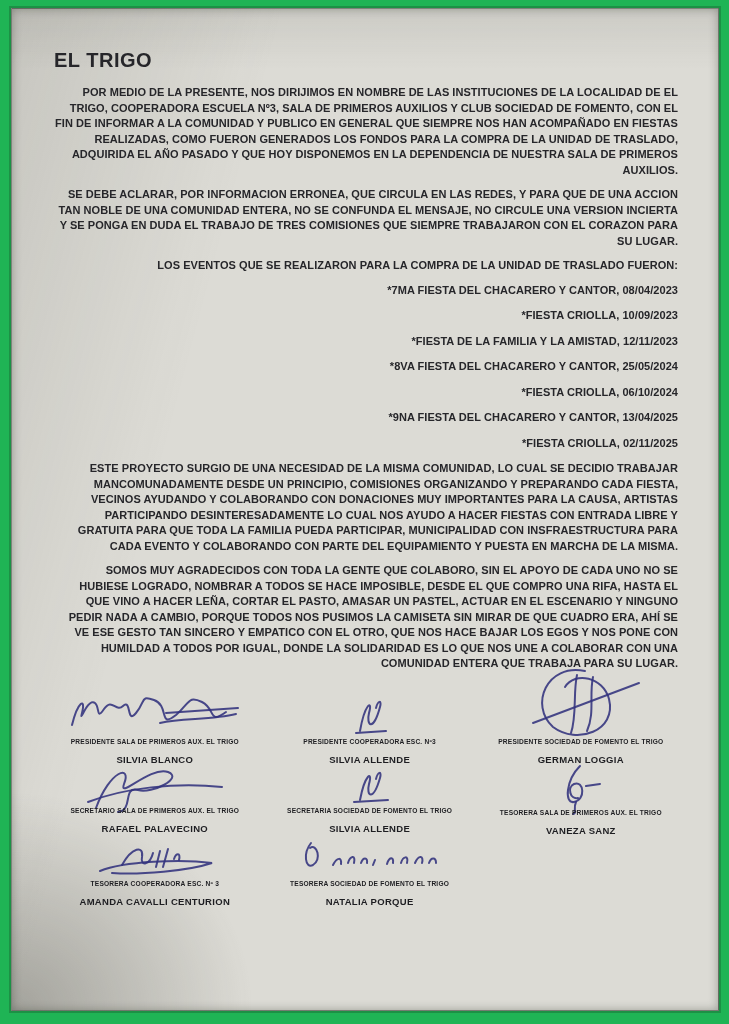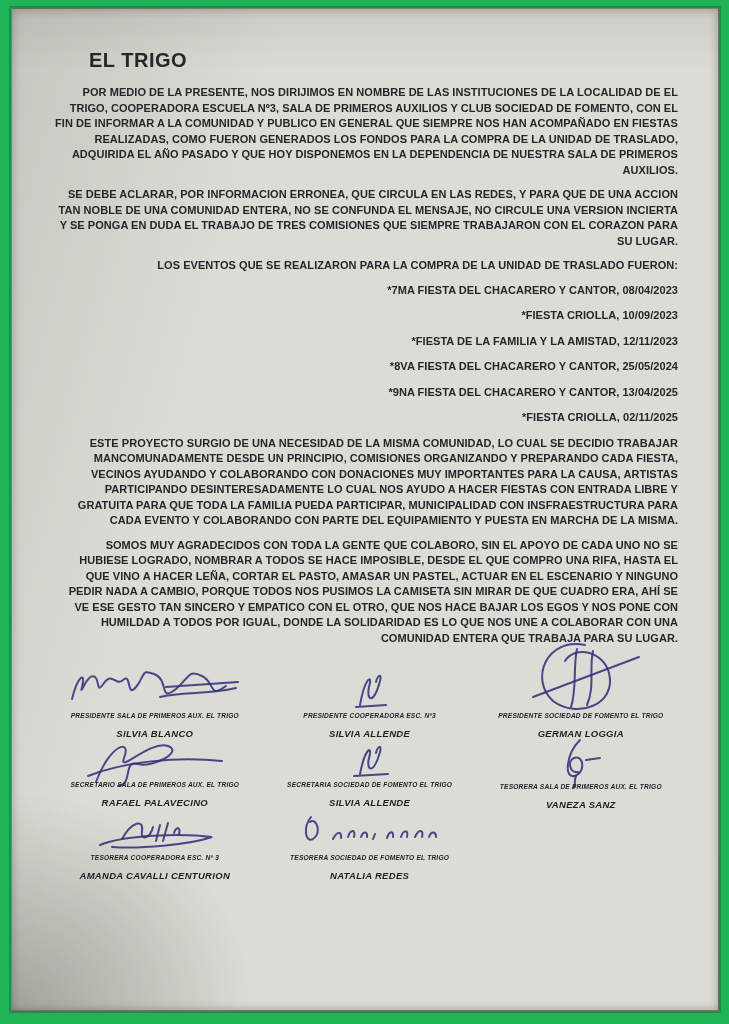--- a/index.html
+++ b/index.html
@@ -16,31 +16,31 @@
       linear-gradient(105deg, rgba(90,90,82,.16), rgba(0,0,0,0) 28%),
       linear-gradient(to bottom, rgba(60,60,55,.10), rgba(0,0,0,0) 6%),
       #dcdbd5;
     border:1px solid rgba(45,60,45,.55);
     box-shadow:inset 0 0 10px rgba(40,48,38,.35), 0 0 0 2px rgba(20,40,24,.25);
     box-sizing:border-box;
     padding:40px 40px 0 42px;
     color:#26262a;
   }
   .doc-header{display:flex;justify-content:space-between;align-items:baseline;}
-  .doc-title{font-size:20px;font-weight:700;letter-spacing:.5px;margin-left:35px;}
+  .doc-title{font-size:20px;font-weight:700;letter-spacing:.5px;}
   .doc-date{font-size:16px;font-weight:700;letter-spacing:.3px;margin-right:18px;}
   .body-text p{
     font-size:11px;font-weight:700;line-height:15.5px;
     letter-spacing:.05px;margin:0 0 9px 0;text-align:right;
   }
   .body-text p.first{margin-top:13px;}
   .body-text p.event{margin:0 0 10.5px 0;line-height:15px;}
   .sig-grid{
     display:grid;grid-template-columns:1.12fr 1fr 1.08fr;
-    column-gap:24px;margin-top:2px;font-style:italic;
+    column-gap:24px;margin-top:2px;
   }
   .sig-cell{text-align:center;position:relative;}
   .sig-draw{display:flex;justify-content:center;align-items:flex-end;}
   .sig-draw.r1{height:56px;}
   .sig-draw.r2{height:34px;}
   .sig-draw.r3{height:36px;}
   .sig-draw svg{overflow:visible;}
   .sig-ink{stroke:#32327d;stroke-width:2;fill:none;stroke-linecap:round;opacity:.88;}
   .sig-role{font-size:6.6px;font-weight:700;letter-spacing:.2px;color:#1e1e22;margin-top:1px;white-space:nowrap;}
   .sig-name{font-size:9.5px;font-weight:700;letter-spacing:.3px;color:#1e1e22;margin-top:9px;margin-bottom:7px;}
@@ -56,20 +56,21 @@
 
   <div class="body-text">
     <p class="first">POR MEDIO DE LA PRESENTE, NOS DIRIJIMOS EN NOMBRE DE LAS INSTITUCIONES DE LA LOCALIDAD DE EL TRIGO, COOPERADORA ESCUELA Nº3, SALA DE PRIMEROS AUXILIOS Y CLUB SOCIEDAD DE FOMENTO, CON EL FIN DE INFORMAR A LA COMUNIDAD Y PUBLICO EN GENERAL QUE SIEMPRE NOS HAN ACOMPAÑADO EN FIESTAS REALIZADAS, COMO FUERON GENERADOS LOS FONDOS PARA LA COMPRA DE LA UNIDAD DE TRASLADO, ADQUIRIDA EL AÑO PASADO Y QUE HOY DISPONEMOS EN LA DEPENDENCIA DE NUESTRA SALA DE PRIMEROS AUXILIOS.</p>
     <p>SE DEBE ACLARAR, POR INFORMACION ERRONEA, QUE CIRCULA EN LAS REDES, Y PARA QUE DE UNA ACCION TAN NOBLE DE UNA COMUNIDAD ENTERA, NO SE CONFUNDA EL MENSAJE, NO CIRCULE UNA VERSION INCIERTA Y SE PONGA EN DUDA EL TRABAJO DE TRES COMISIONES QUE SIEMPRE TRABAJARON CON EL CORAZON PARA SU LUGAR.</p>
     <p>LOS EVENTOS QUE SE REALIZARON PARA LA COMPRA DE LA UNIDAD DE TRASLADO FUERON:</p>
 
     <p class="event">*7MA FIESTA DEL CHACARERO Y CANTOR, 08/04/2023</p>
     <p class="event">*FIESTA CRIOLLA, 10/09/2023</p>
     <p class="event">*FIESTA DE LA FAMILIA Y LA AMISTAD, 12/11/2023</p>
     <p class="event">*8VA FIESTA DEL CHACARERO Y CANTOR, 25/05/2024</p>
+    <p class="event">*FIESTA CRIOLLA, 06/10/2024</p>
     <p class="event">*9NA FIESTA DEL CHACARERO Y CANTOR, 13/04/2025</p>
     <p class="event">*FIESTA CRIOLLA, 02/11/2025</p>
 
     <p>ESTE PROYECTO SURGIO DE UNA NECESIDAD DE LA MISMA COMUNIDAD, LO CUAL SE DECIDIO TRABAJAR MANCOMUNADAMENTE DESDE UN PRINCIPIO, COMISIONES ORGANIZANDO Y PREPARANDO CADA FIESTA, VECINOS AYUDANDO Y COLABORANDO CON DONACIONES MUY IMPORTANTES PARA LA CAUSA, ARTISTAS PARTICIPANDO DESINTERESADAMENTE LO CUAL NOS AYUDO A HACER FIESTAS CON ENTRADA LIBRE Y GRATUITA PARA QUE TODA LA FAMILIA PUEDA PARTICIPAR, MUNICIPALIDAD CON INSFRAESTRUCTURA PARA CADA EVENTO Y COLABORANDO CON PARTE DEL EQUIPAMIENTO Y PUESTA EN MARCHA DE LA MISMA.</p>
     <p>SOMOS MUY AGRADECIDOS CON TODA LA GENTE QUE COLABORO, SIN EL APOYO DE CADA UNO NO SE HUBIESE LOGRADO, NOMBRAR A TODOS SE HACE IMPOSIBLE, DESDE EL QUE COMPRO UNA RIFA, HASTA EL QUE VINO A HACER LEÑA, CORTAR EL PASTO, AMASAR UN PASTEL, ACTUAR EN EL ESCENARIO Y NINGUNO PEDIR NADA A CAMBIO, PORQUE TODOS NOS PUSIMOS LA CAMISETA SIN MIRAR DE QUE CUADRO ERA, AHÍ SE VE ESE GESTO TAN SINCERO Y EMPATICO CON EL OTRO, QUE NOS HACE BAJAR LOS EGOS Y NOS PONE CON HUMILDAD A TODOS POR IGUAL, DONDE LA SOLIDARIDAD ES LO QUE NOS UNE A COLABORAR CON UNA COMUNIDAD ENTERA QUE TRABAJA PARA SU LUGAR.</p>
   </div>
 
   <div class="sig-grid">
 
     <div class="sig-cell">
@@ -157,17 +158,17 @@
 
     <div class="sig-cell">
       <div class="sig-draw r3">
         <svg width="150" height="44" viewBox="0 0 150 44">
           <path class="sig-ink" d="M16,8 C8,18 10,34 18,30 C27,25 22,8 15,13"></path>
           <path class="sig-ink" d="M38,30 C42,22 47,22 46,29 M53,28 C55,21 61,19 59,28 M66,28 C68,22 73,22 72,28 M80,25 L78,30"></path>
           <path class="sig-ink" d="M92,29 C94,22 99,21 98,28 M106,28 C108,21 114,20 112,28 M120,28 C124,19 129,21 127,28 M134,28 C136,22 141,22 141,28"></path>
         </svg>
       </div>
       <div class="sig-role">TESORERA SOCIEDAD DE FOMENTO EL TRIGO</div>
-      <div class="sig-name">NATALIA REDES</div>
+      <div class="sig-name">NATALIA PORQUE</div>
     </div>
 
   </div>
 </div>
 
 </body></html>

